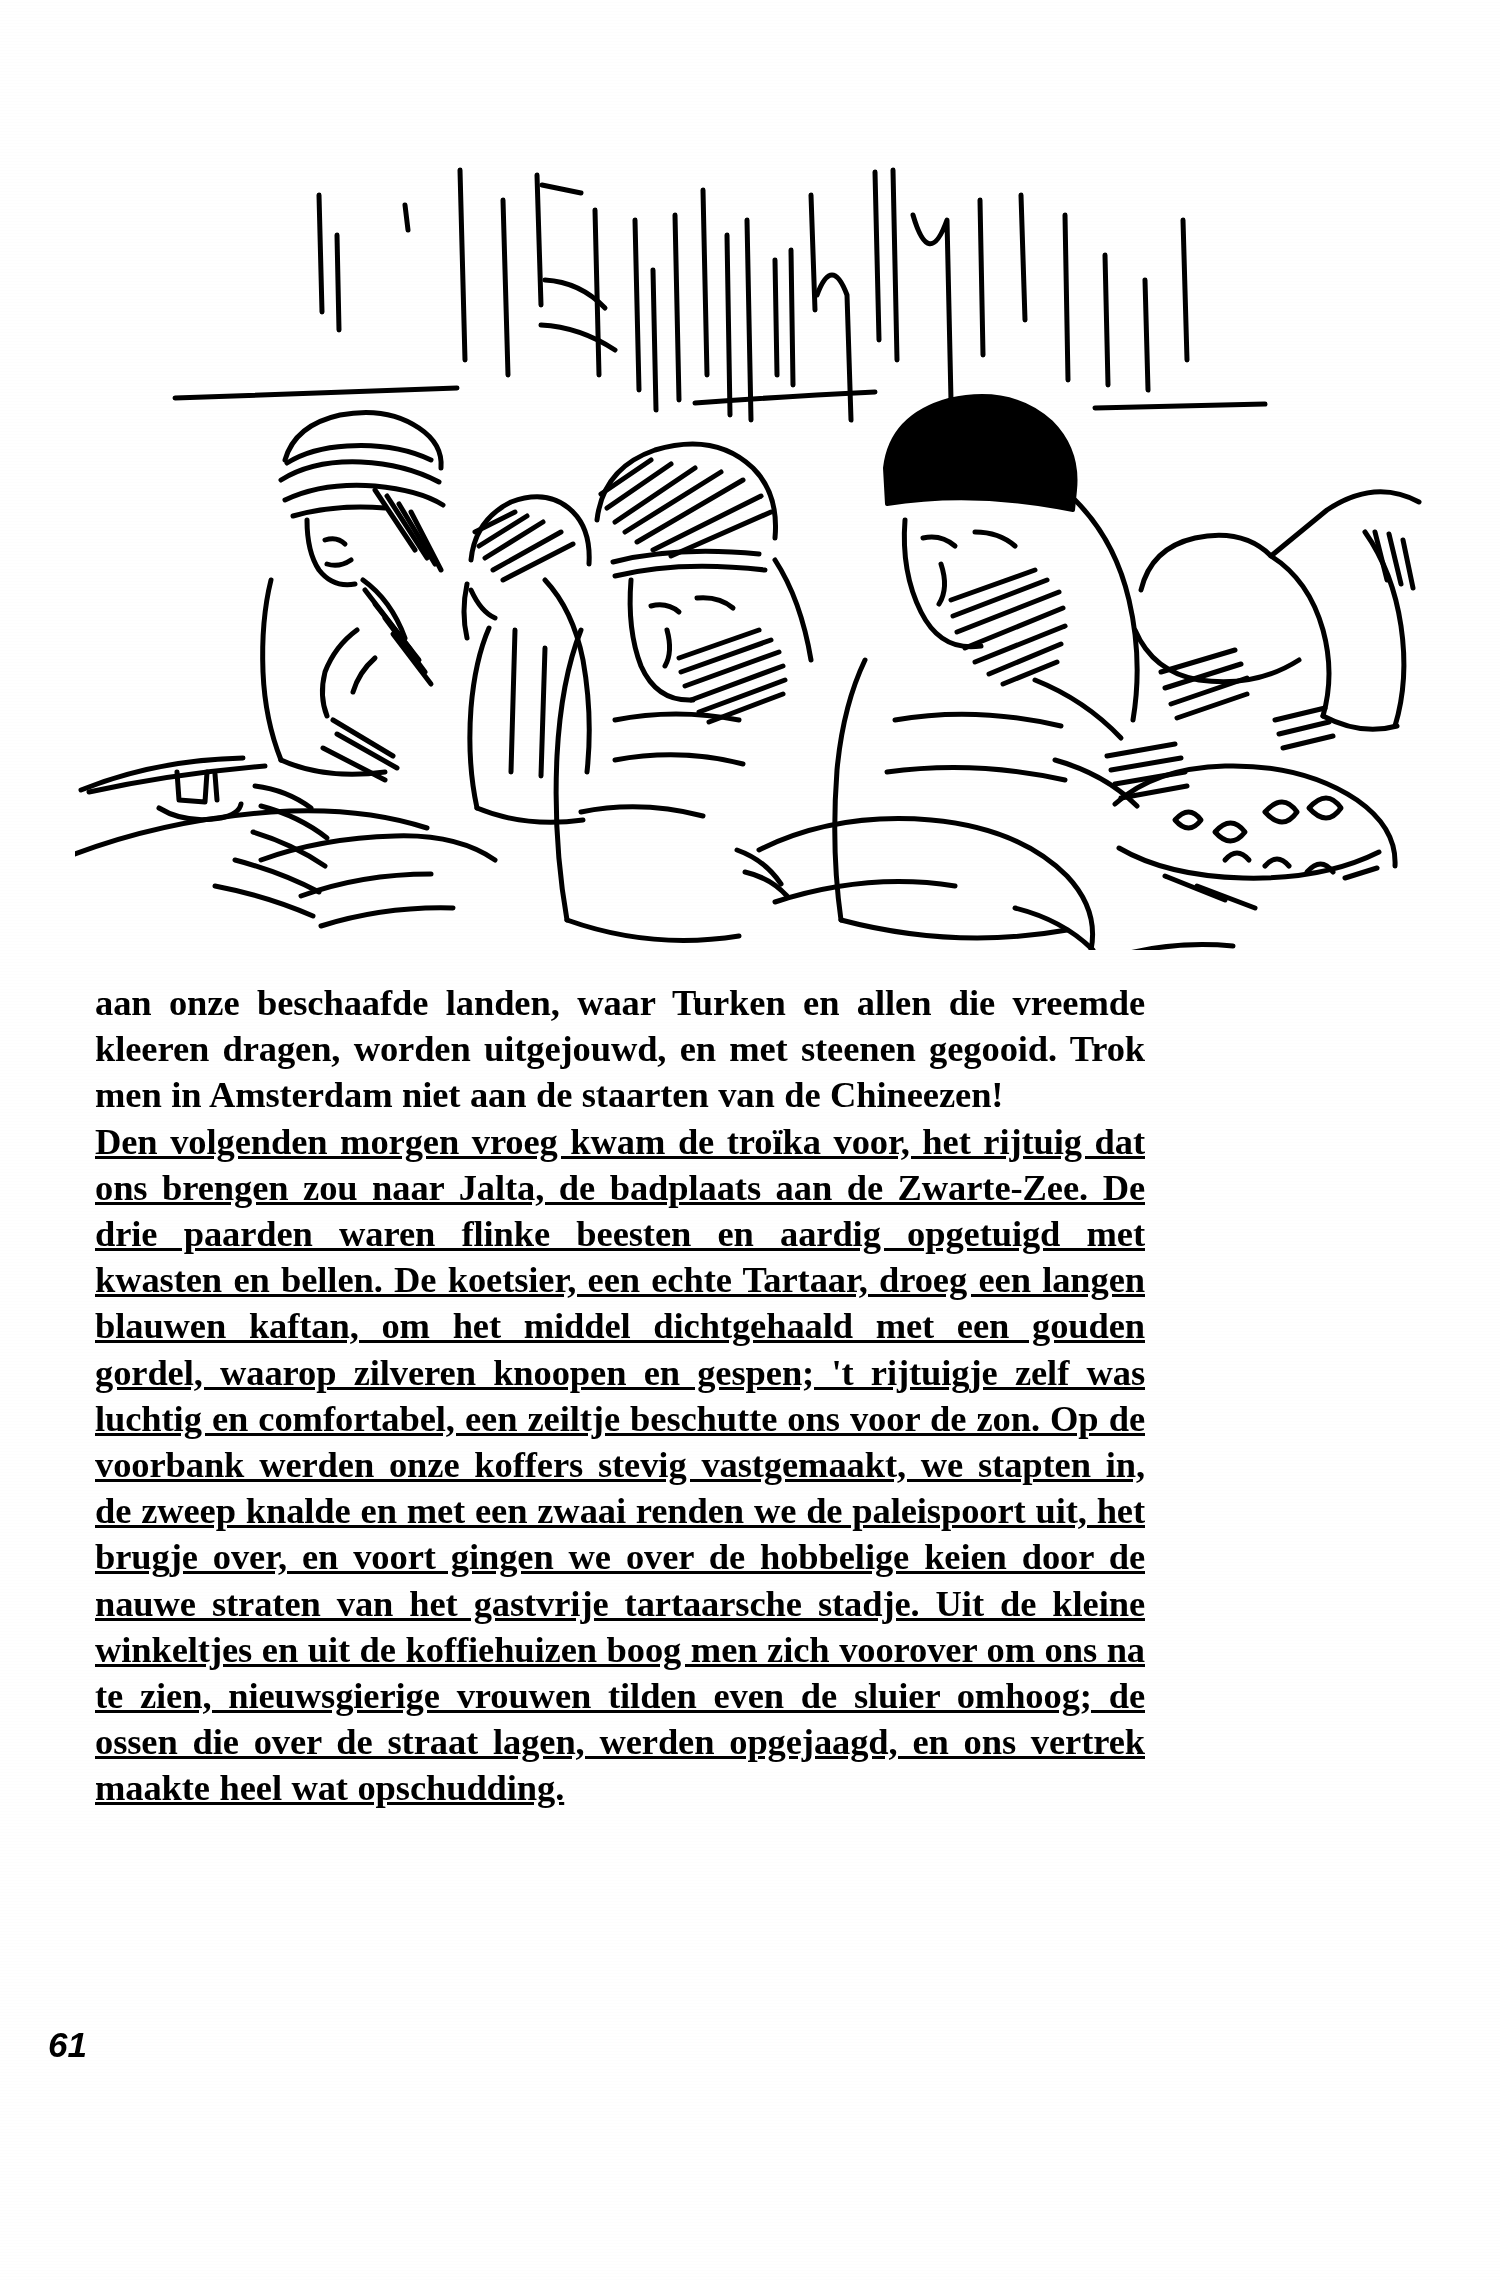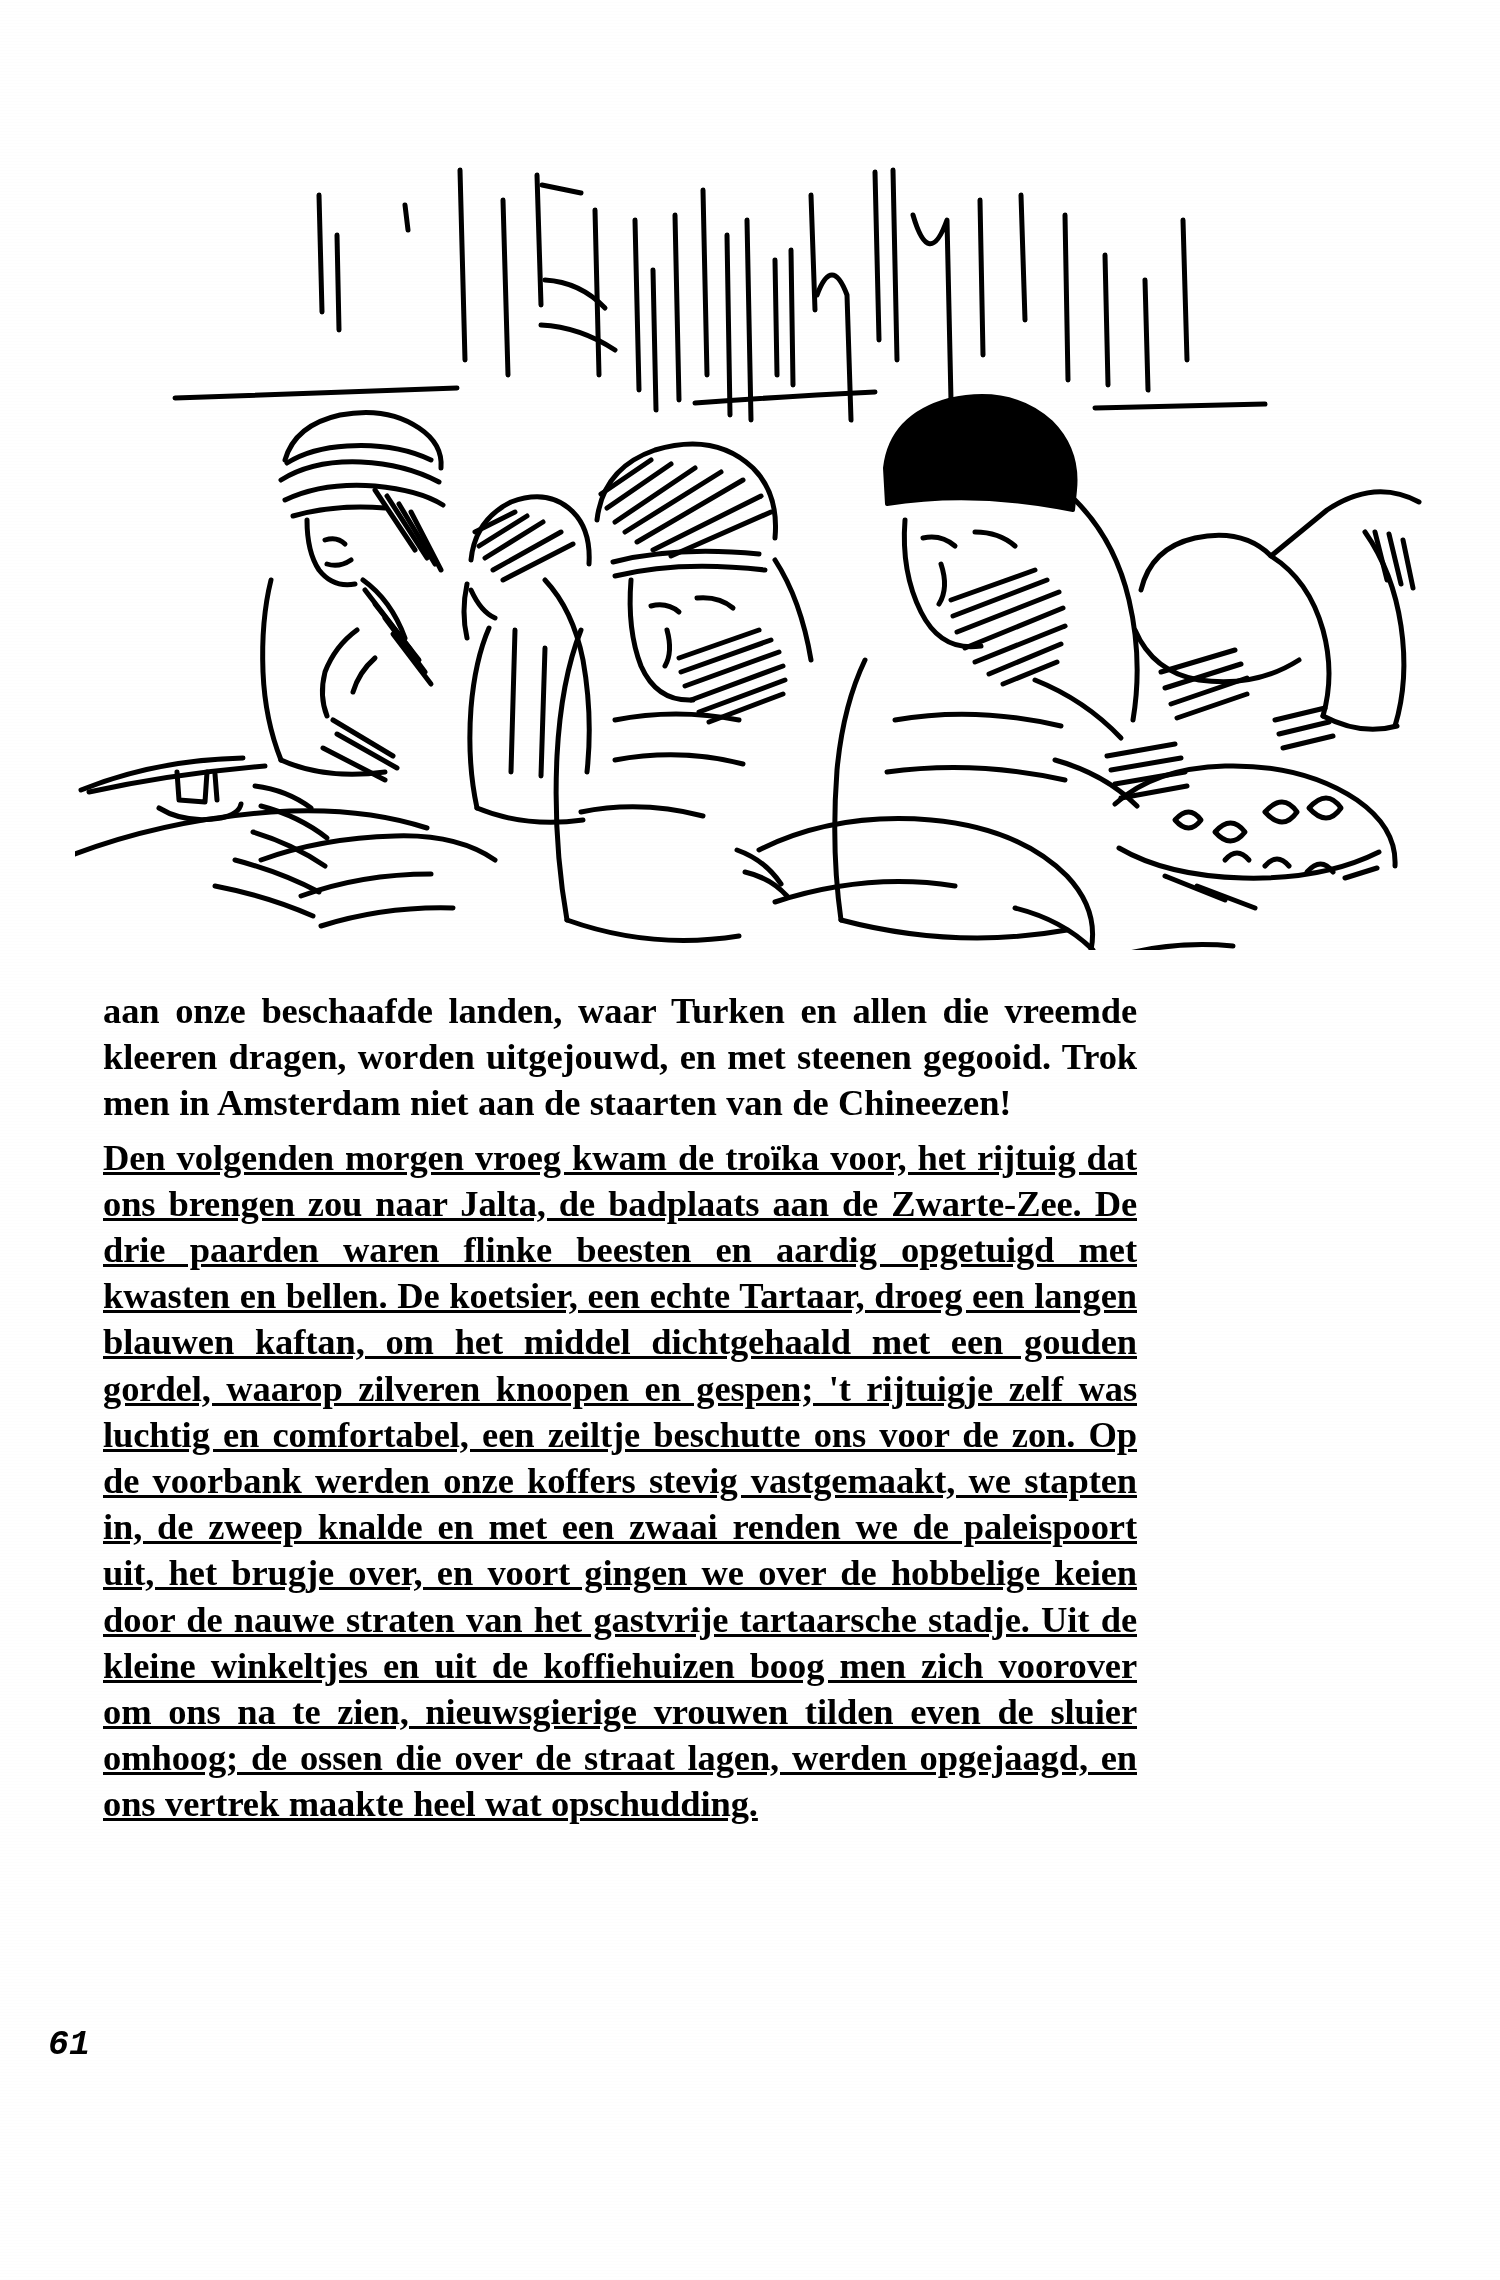--- a/index.html
+++ b/index.html
@@ -38,21 +38,21 @@
 
   
   .textblock {
     position: absolute;
     left: 95px;
     top: 980px;
     width: 1050px;
   }
 
   .para {
-    margin: 8px;
+    margin: 0;
     font-size: 36.5px;
     line-height: 46.2px;
     text-align: justify;
     text-align-last: left;
     letter-spacing: -0.1px;
     word-spacing: 0.5px;
     font-weight: 600;
     -webkit-font-smoothing: none;
   }
   .para + .para {
@@ -67,21 +67,21 @@
 
   
   .folio {
     position: absolute;
     left: 48px;
     top: 2022px;
     font-size: 35px;
     line-height: 46px;
     font-style: italic;
     font-weight: 600;
-    font-family: Liberation Mono, monospace;
+    font-family: Liberation Sans, sans-serif;
   }
 
   
   .grain {
     position: absolute;
     inset: 0;
     pointer-events: none;
     opacity: 0.035;
     background-image:
       repeating-linear-gradient(0deg, rgba(0,0,0,0.5) 0px, rgba(0,0,0,0) 1px, rgba(0,0,0,0) 3px);

